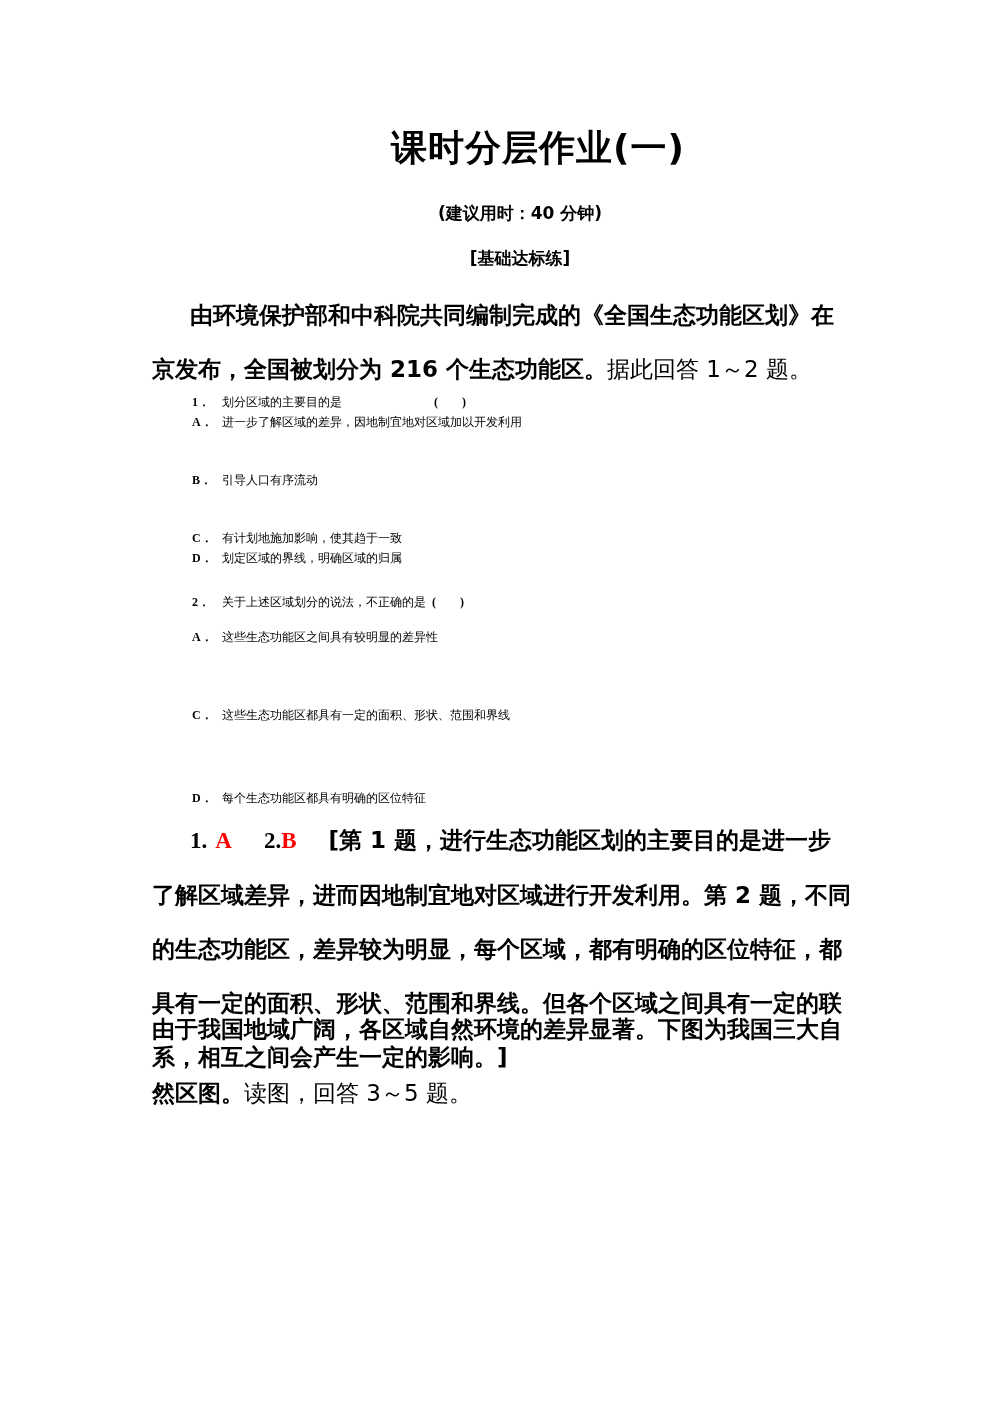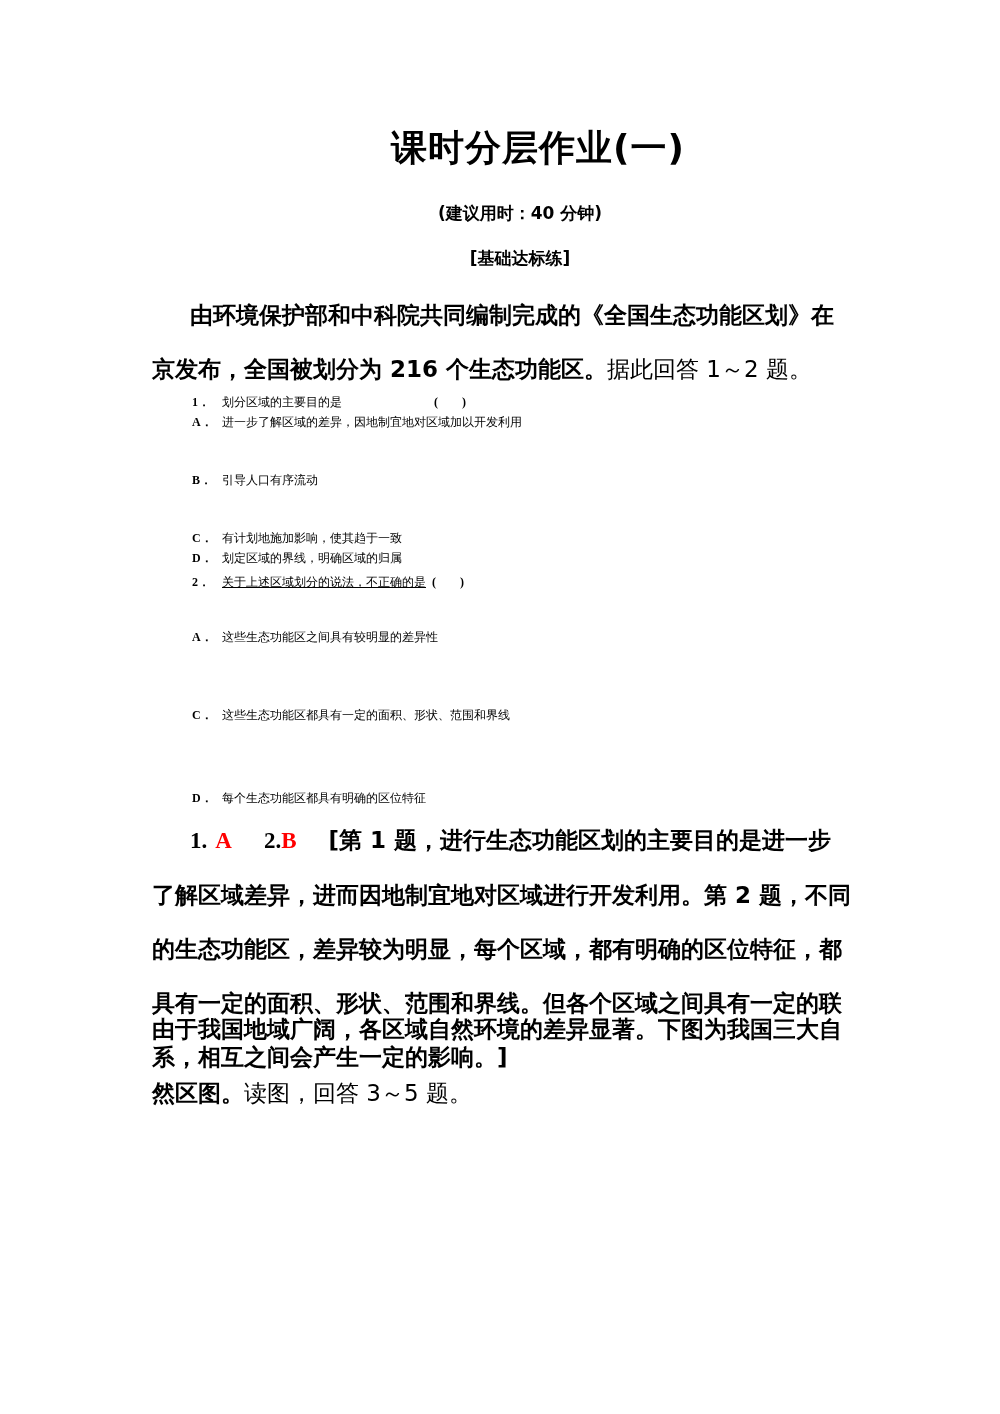--- a/index.html
+++ b/index.html
@@ -130,21 +130,21 @@
   <div class="q-line" style="top:466px;">
     <span class="lbl">B．</span><span>引导人口有序流动</span>
   </div>
   <div class="q-line" style="top:505px;margin-top:19px;">
     <span class="lbl">C．</span><span>有计划地施加影响，使其趋于一致</span>
   </div>
   <div class="q-line" style="top:544px;">
     <span class="lbl">D．</span><span>划定区域的界线，明确区域的归属</span>
   </div>
 
-  <div class="q-line" style="top:568px;text-decoration:underline;">
+  <div class="q-line" style="top:588px;">
     <span class="lbl">2．</span><span>关于上述区域划分的说法，不正确的是</span><span class="blank" style="margin-left:6px;">(　　)</span>
   </div>
   <div class="q-line" style="top:623px;">
     <span class="lbl">A．</span><span>这些生态功能区之间具有较明显的差异性</span>
   </div>
   <div class="q-line" style="top:701px;">
     <span class="lbl">C．</span><span>这些生态功能区都具有一定的面积、形状、范围和界线</span>
   </div>
   <div class="q-line" style="top:784px;">
     <span class="lbl">D．</span><span>每个生态功能区都具有明确的区位特征</span>

